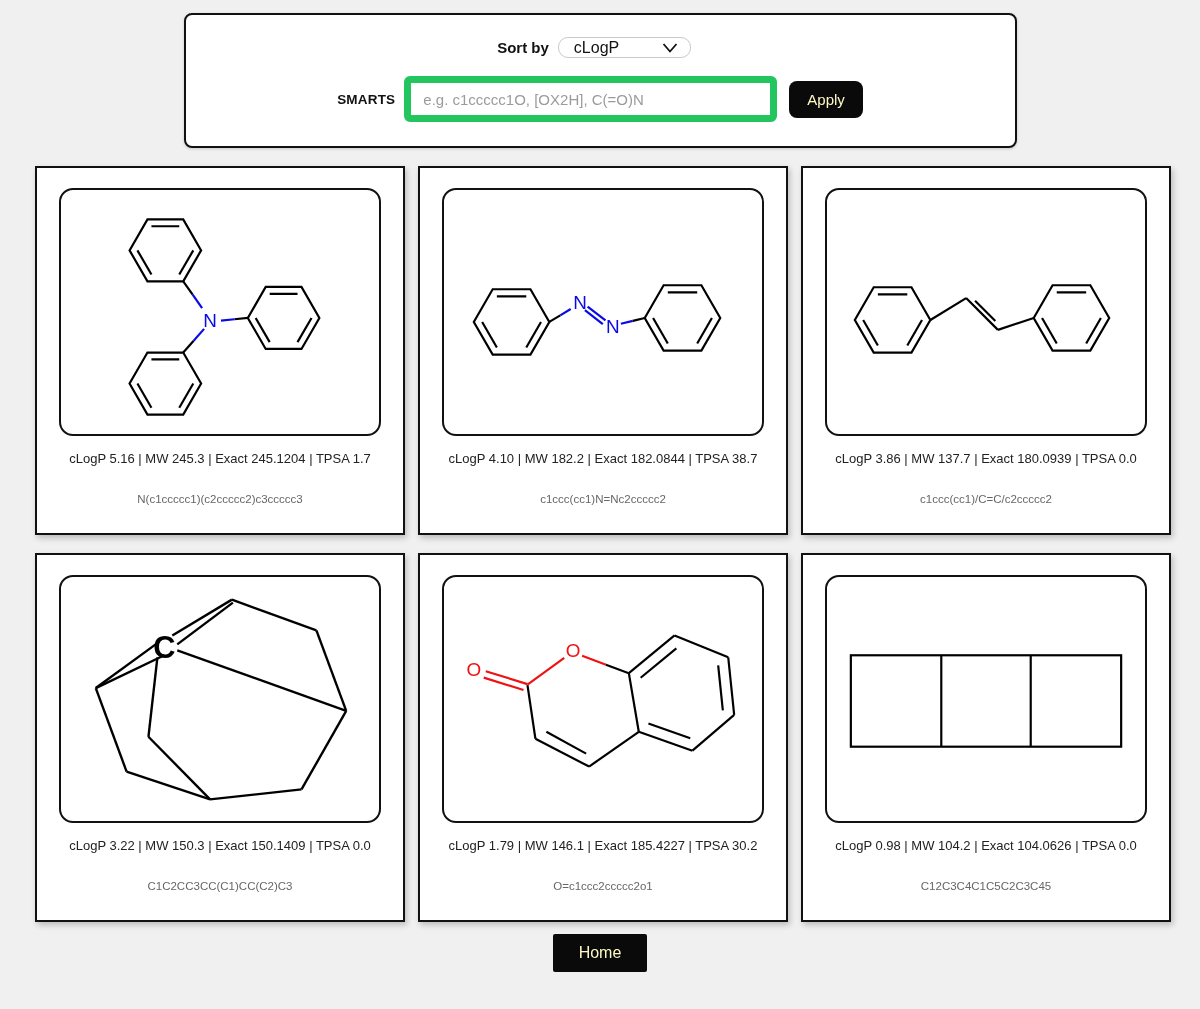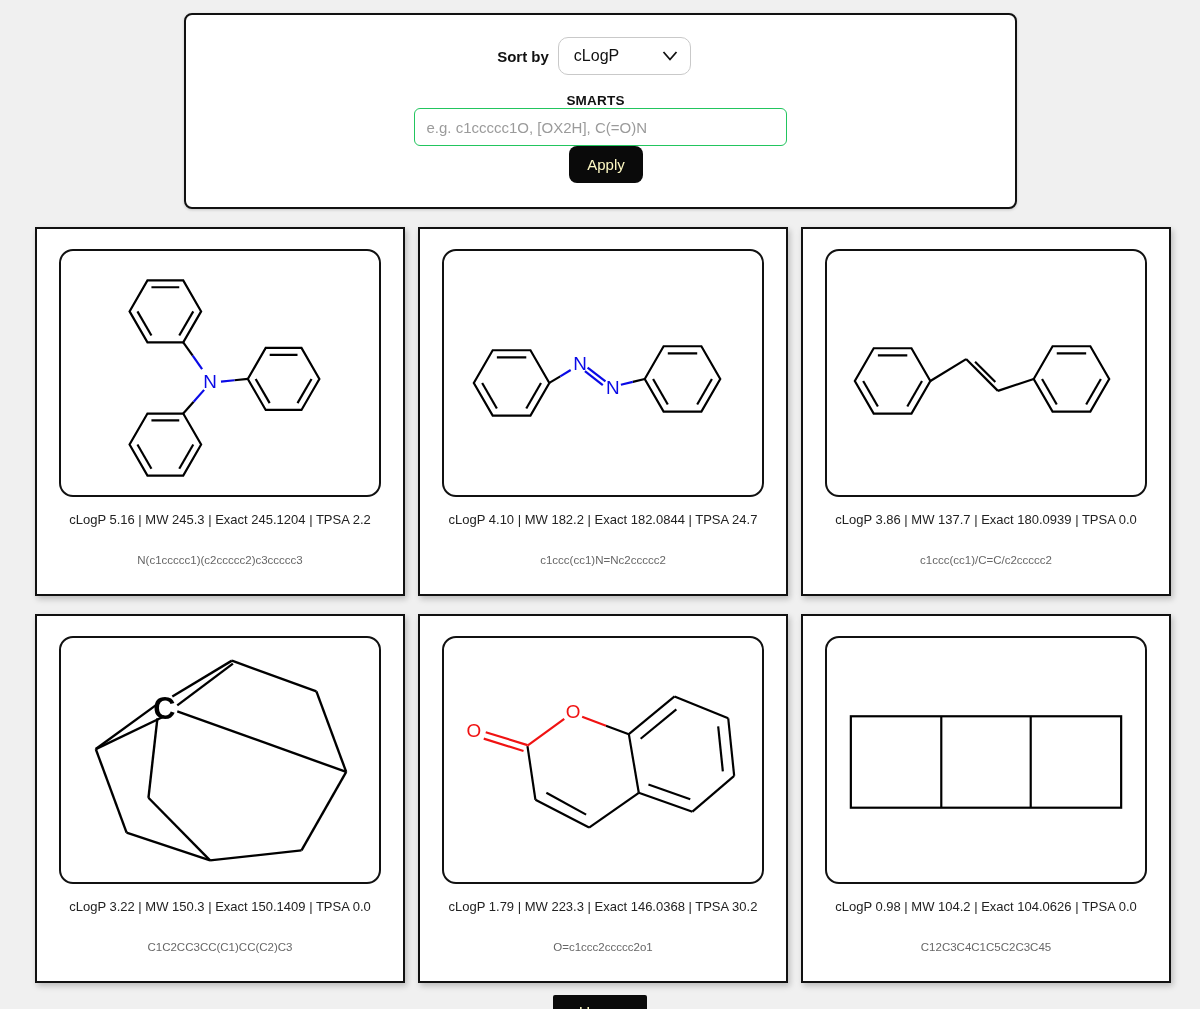--- a/index.html
+++ b/index.html
@@ -7,32 +7,32 @@
     width:1200px; height:1009px; position:relative; overflow:hidden;
     font-family:"Liberation Sans", sans-serif; color:#111;
   }
   
   .panel {
     width:833px; margin:13px auto 0; box-sizing:border-box;
     background:#fff; border:2px solid #111; border-radius:8px;
     padding:22px 0 24px; box-shadow:0 1px 3px rgba(0,0,0,.18);
   }
   .prow { display:flex; align-items:center; justify-content:center; }
-  .prow2 { margin-top:18px;flex-direction:column; }
+  .prow2 { margin-top:18px; }
   .plabel { font-weight:bold; font-size:15px; margin-right:9px; }
   .plabel-smarts { font-weight:bold; font-size:13.5px; margin-right:9px; letter-spacing:.2px; }
   .select {
     display:flex; align-items:center; justify-content:space-between;
-    width:133px; height:38px; box-sizing:border-box;
+    width:133px; height:21px; box-sizing:border-box;
     border:1px solid #c9c9c9; border-radius:10px; background:#fff;
     padding:0 12px 0 15px; font-size:16px; cursor:pointer; margin-right:12px;
   }
   .smarts-input {
     width:373px; height:38px; box-sizing:border-box;
-    border:1px solid #22c55e; border-radius:6px; background:#fff;
+    border:7px solid #22c55e; border-radius:6px; background:#fff;
     padding:16px 12px; font-size:15px; font-family:"Liberation Sans",sans-serif;
     outline:none;
   }
   .smarts-input::placeholder { color:#9b9b9b; }
   .btn {
     background:var(--btn,#0a0a0a); color:#fef9c3; border:none; cursor:pointer;
     font-family:"Liberation Sans",sans-serif;
   }
   .apply-btn { margin-left:12px; border-radius:8px; font-size:15px; padding:10px 18px; }
   
@@ -108,21 +108,21 @@
           <line x1="123" y1="160.8" x2="133.5" y2="148.9"></line>
         </g>
         <g class="n-bond">
           <line x1="132.5" y1="102.6" x2="142" y2="116"></line>
           <line x1="174.5" y1="127.3" x2="161" y2="128.6"></line>
           <line x1="133.5" y1="148.9" x2="144" y2="137"></line>
         </g>
         <text x="150" y="129" class="atom-n" dominant-baseline="central">N</text>
       </svg>
     </div>
-    <div class="stats">cLogP 5.16 | MW 245.3 | Exact 245.1204 | TPSA 2.2</div>
+    <div class="stats">cLogP 5.16 | MW 245.3 | Exact 245.1204 | TPSA 1.7</div>
     <div class="smiles">N(c1ccccc1)(c2ccccc2)c3ccccc3</div>
   </div>
 
   <div class="card">
     <div class="molbox">
       <svg viewBox="0 0 320 240">
         <g class="bond">
           <polygon points="106,130 87,97.1 49,97.1 30,130 49,162.9 87,162.9"></polygon>
           <line x1="82.8" y1="104.3" x2="53.2" y2="104.3"></line>
             <line x1="38.4" y1="130" x2="53.2" y2="155.7"></line>
@@ -137,21 +137,21 @@
         <g class="n-bond">
           <line x1="117" y1="123.4" x2="127.5" y2="117"></line>
           <line x1="144.5" y1="114.5" x2="162.5" y2="128.5"></line>
           <line x1="141.8" y1="118.1" x2="159.8" y2="132.1"></line>
           <line x1="178" y1="131.8" x2="190" y2="128.9"></line>
         </g>
         <text x="137" y="110" class="atom-n" dominant-baseline="central">N</text>
         <text x="170" y="135" class="atom-n" dominant-baseline="central">N</text>
       </svg>
     </div>
-    <div class="stats">cLogP 4.10 | MW 182.2 | Exact 182.0844 | TPSA 24.7</div>
+    <div class="stats">cLogP 4.10 | MW 182.2 | Exact 182.0844 | TPSA 38.7</div>
     <div class="smiles">c1ccc(cc1)N=Nc2ccccc2</div>
   </div>
 
   <div class="card">
     <div class="molbox">
       <svg viewBox="0 0 320 240">
         <g class="bond">
           <polygon points="104,128 85,95.1 47,95.1 28,128 47,160.9 85,160.9"></polygon>
           <line x1="80.8" y1="102.3" x2="51.2" y2="102.3"></line>
             <line x1="36.4" y1="128" x2="51.2" y2="153.7"></line>
@@ -218,21 +218,21 @@
         <g class="o-bond">
           <line x1="42" y1="92" x2="84" y2="105"></line>
           <line x1="40" y1="98.5" x2="80" y2="111"></line>
           <line x1="84" y1="105.5" x2="121" y2="78.5"></line>
           <line x1="139" y1="76.5" x2="163" y2="85.5"></line>
         </g>
         <text x="30" y="90" class="atom-o" dominant-baseline="central">O</text>
         <text x="130" y="71" class="atom-o" dominant-baseline="central">O</text>
       </svg>
     </div>
-    <div class="stats">cLogP 1.79 | MW 223.3 | Exact 146.0368 | TPSA 30.2</div>
+    <div class="stats">cLogP 1.79 | MW 146.1 | Exact 185.4227 | TPSA 30.2</div>
     <div class="smiles">O=c1ccc2ccccc2o1</div>
   </div>
 
   <div class="card">
     <div class="molbox">
       <svg viewBox="0 0 320 240">
         <g class="bond">
           <rect x="24" y="76" width="272" height="92"></rect>
           <line x1="115" y1="76" x2="115" y2="168"></line>
           <line x1="205" y1="76" x2="205" y2="168"></line>

